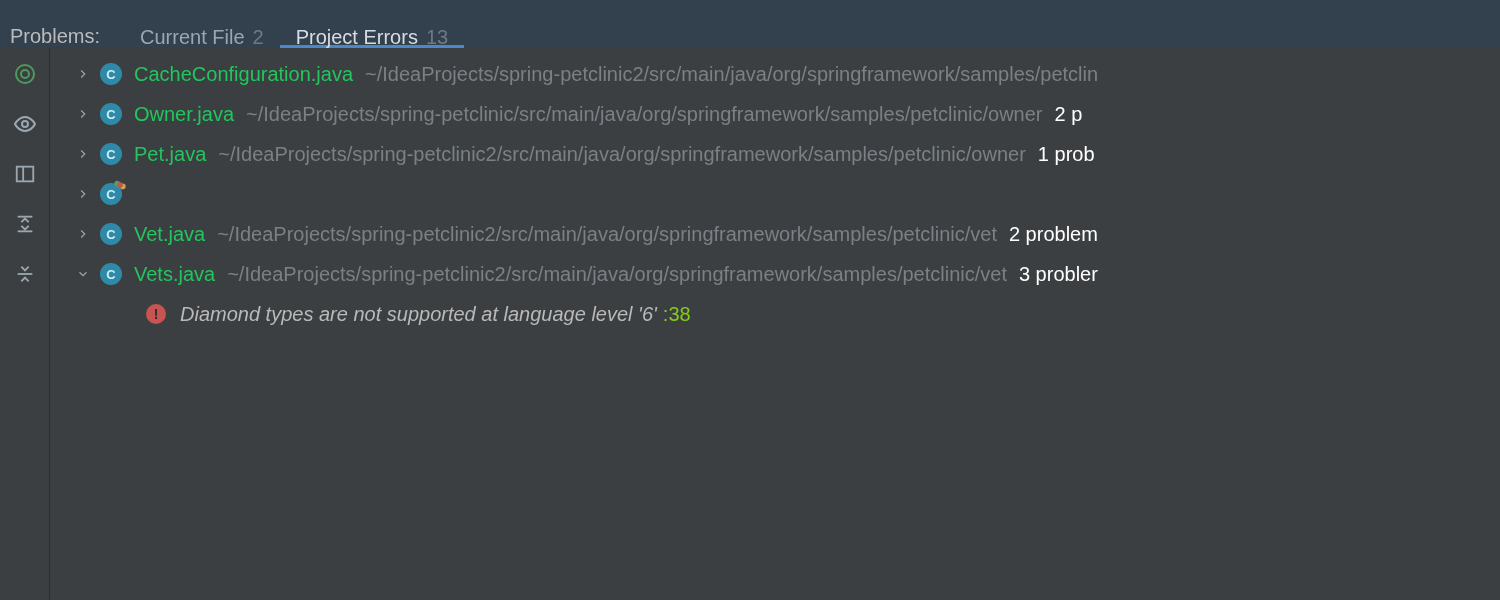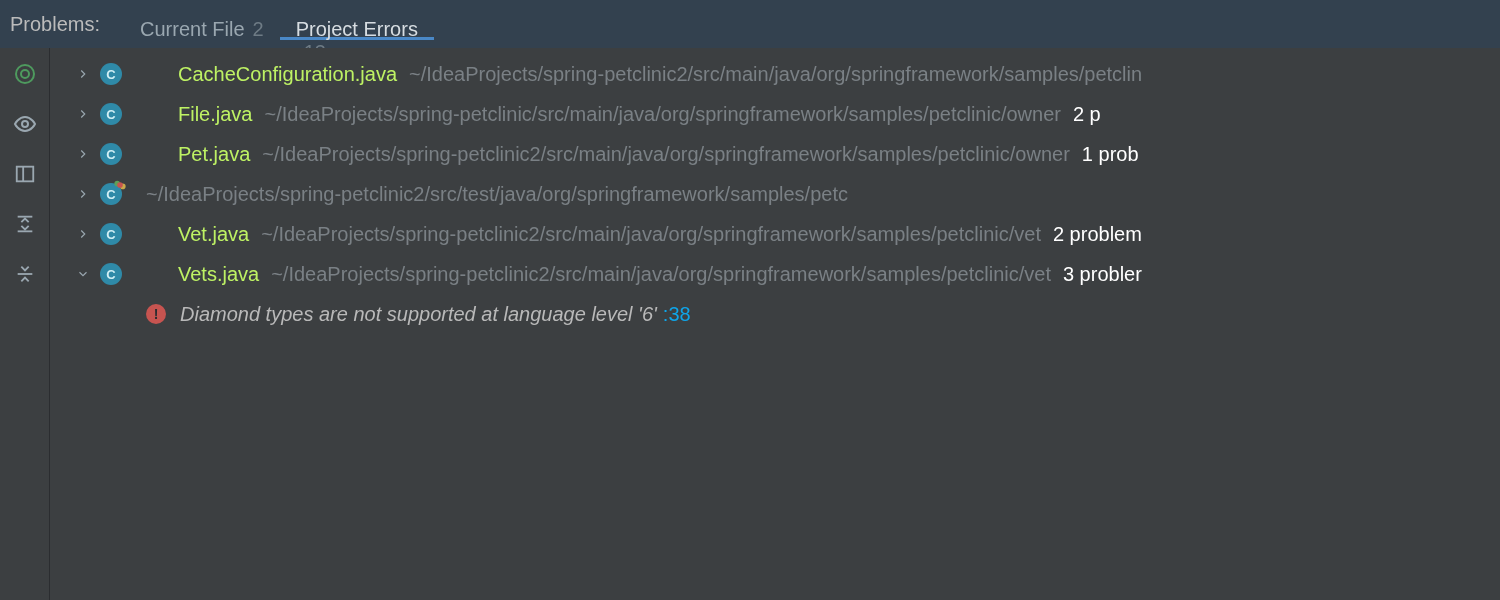--- a/index.html
+++ b/index.html
@@ -6,38 +6,37 @@
   html, body {
     width: 1500px; height: 600px; overflow: hidden;
     background: #3c3f41;
     font-family: -apple-system, "Segoe UI", Arial, sans-serif;
     font-size: 20px; color: #bbbbbb;
     user-select: none;
   }
 
   
   .header {
-    display: flex; align-items: center;
+    display: flex; align-items: flex-end;
     height: 48px;
     background: #33414f;
     padding-left: 10px;
     white-space: nowrap;
   }
   .header-label { color: #bbbbbb; padding-right: 24px; }
   .tab {
     display: flex; align-items: baseline;
     height: 32px;
     padding: 10px 16px 0 16px;
     color: #9aa7b0;
     cursor: pointer;
   }
   .tab.active {
     color: #d7dde2;
     border-bottom: 3px solid #4a88c7;
-    flex-direction: column;
   }
   .tab .count { color: #6e7b85; padding-left: 8px; }
 
   
   .main { display: flex; height: calc(600px - 48px); }
 
   
   .gutter {
     width: 50px; flex: 0 0 50px;
     background: #3c3f41;
@@ -86,41 +85,41 @@
     background: linear-gradient(135deg,#2f8aa8 40%,#2f8aa8 40%);
     position: relative;
   }
   .file-icon.mod::after{
     content:""; position:absolute; top:-2px; right:-2px;
     width:8px;height:8px; border-radius:50%;
     background:#c75450;
     box-shadow: -4px -2px 0 #5e9f58, 4px 2px 0 #c9a84a;
     transform: scale(.7);
   }
-  .filename { color: #bef264; margin-left: 44px; }
+  .filename { color: #22c55e; }
   .path     { color: #7a8085; padding-left: 12px; }
   .suffix   { color: #ffffff; padding-left: 12px; }
 
   
   .child-row {
     display: flex; align-items: center;
     height: 40px;
     padding-left: 96px;
     white-space: nowrap;
     cursor: pointer;
   }
   .err-icon {
     width: 20px; height: 20px; border-radius: 50%;
     background: #c75450; color: #2b2d30;
     display: inline-flex; align-items: center; justify-content: center;
     font-size: 14px; font-weight: 800;
     margin-right: 14px;
   }
   .err-text { color: #b9b9b9; font-style: italic; }
-  .err-loc  { color: #0ea5e9; padding-left: 6px; }
+  .err-loc  { color: #84cc16; padding-left: 6px; }
 </style>
 </head>
 <body>
 
 <div class="header">
   <span class="header-label">Problems:</span>
 
   <div class="tab">
     <span>Current File</span>
     <span class="count">2</span>
@@ -184,21 +183,21 @@
       <span class="suffix"></span>
     </div>
 
     <div class="row">
       <span class="arrow">
         <svg width="14" height="14" viewBox="0 0 24 24">
             <polyline points="9 6 15 12 9 18"></polyline>
           </svg>
       </span>
       <span class="file-icon">C</span>
-      <span class="filename">File.java</span>
+      <span class="filename">Owner.java</span>
       <span class="path">~/IdeaProjects/spring-petclinic/src/main/java/org/springframework/samples/petclinic/owner</span>
       <span class="suffix">2 p</span>
     </div>
 
     <div class="row">
       <span class="arrow">
         <svg width="14" height="14" viewBox="0 0 24 24">
             <polyline points="9 6 15 12 9 18"></polyline>
           </svg>
       </span>
@@ -208,21 +207,20 @@
       <span class="suffix">1 prob</span>
     </div>
 
     <div class="row">
       <span class="arrow">
         <svg width="14" height="14" viewBox="0 0 24 24">
             <polyline points="9 6 15 12 9 18"></polyline>
           </svg>
       </span>
       <span class="file-icon mod">C</span>
-      <span class="path">~/IdeaProjects/spring-petclinic2/src/test/java/org/springframework/samples/petc</span>
       <span class="suffix"></span>
     </div>
 
     <div class="row">
       <span class="arrow">
         <svg width="14" height="14" viewBox="0 0 24 24">
             <polyline points="9 6 15 12 9 18"></polyline>
           </svg>
       </span>
       <span class="file-icon">C</span>

